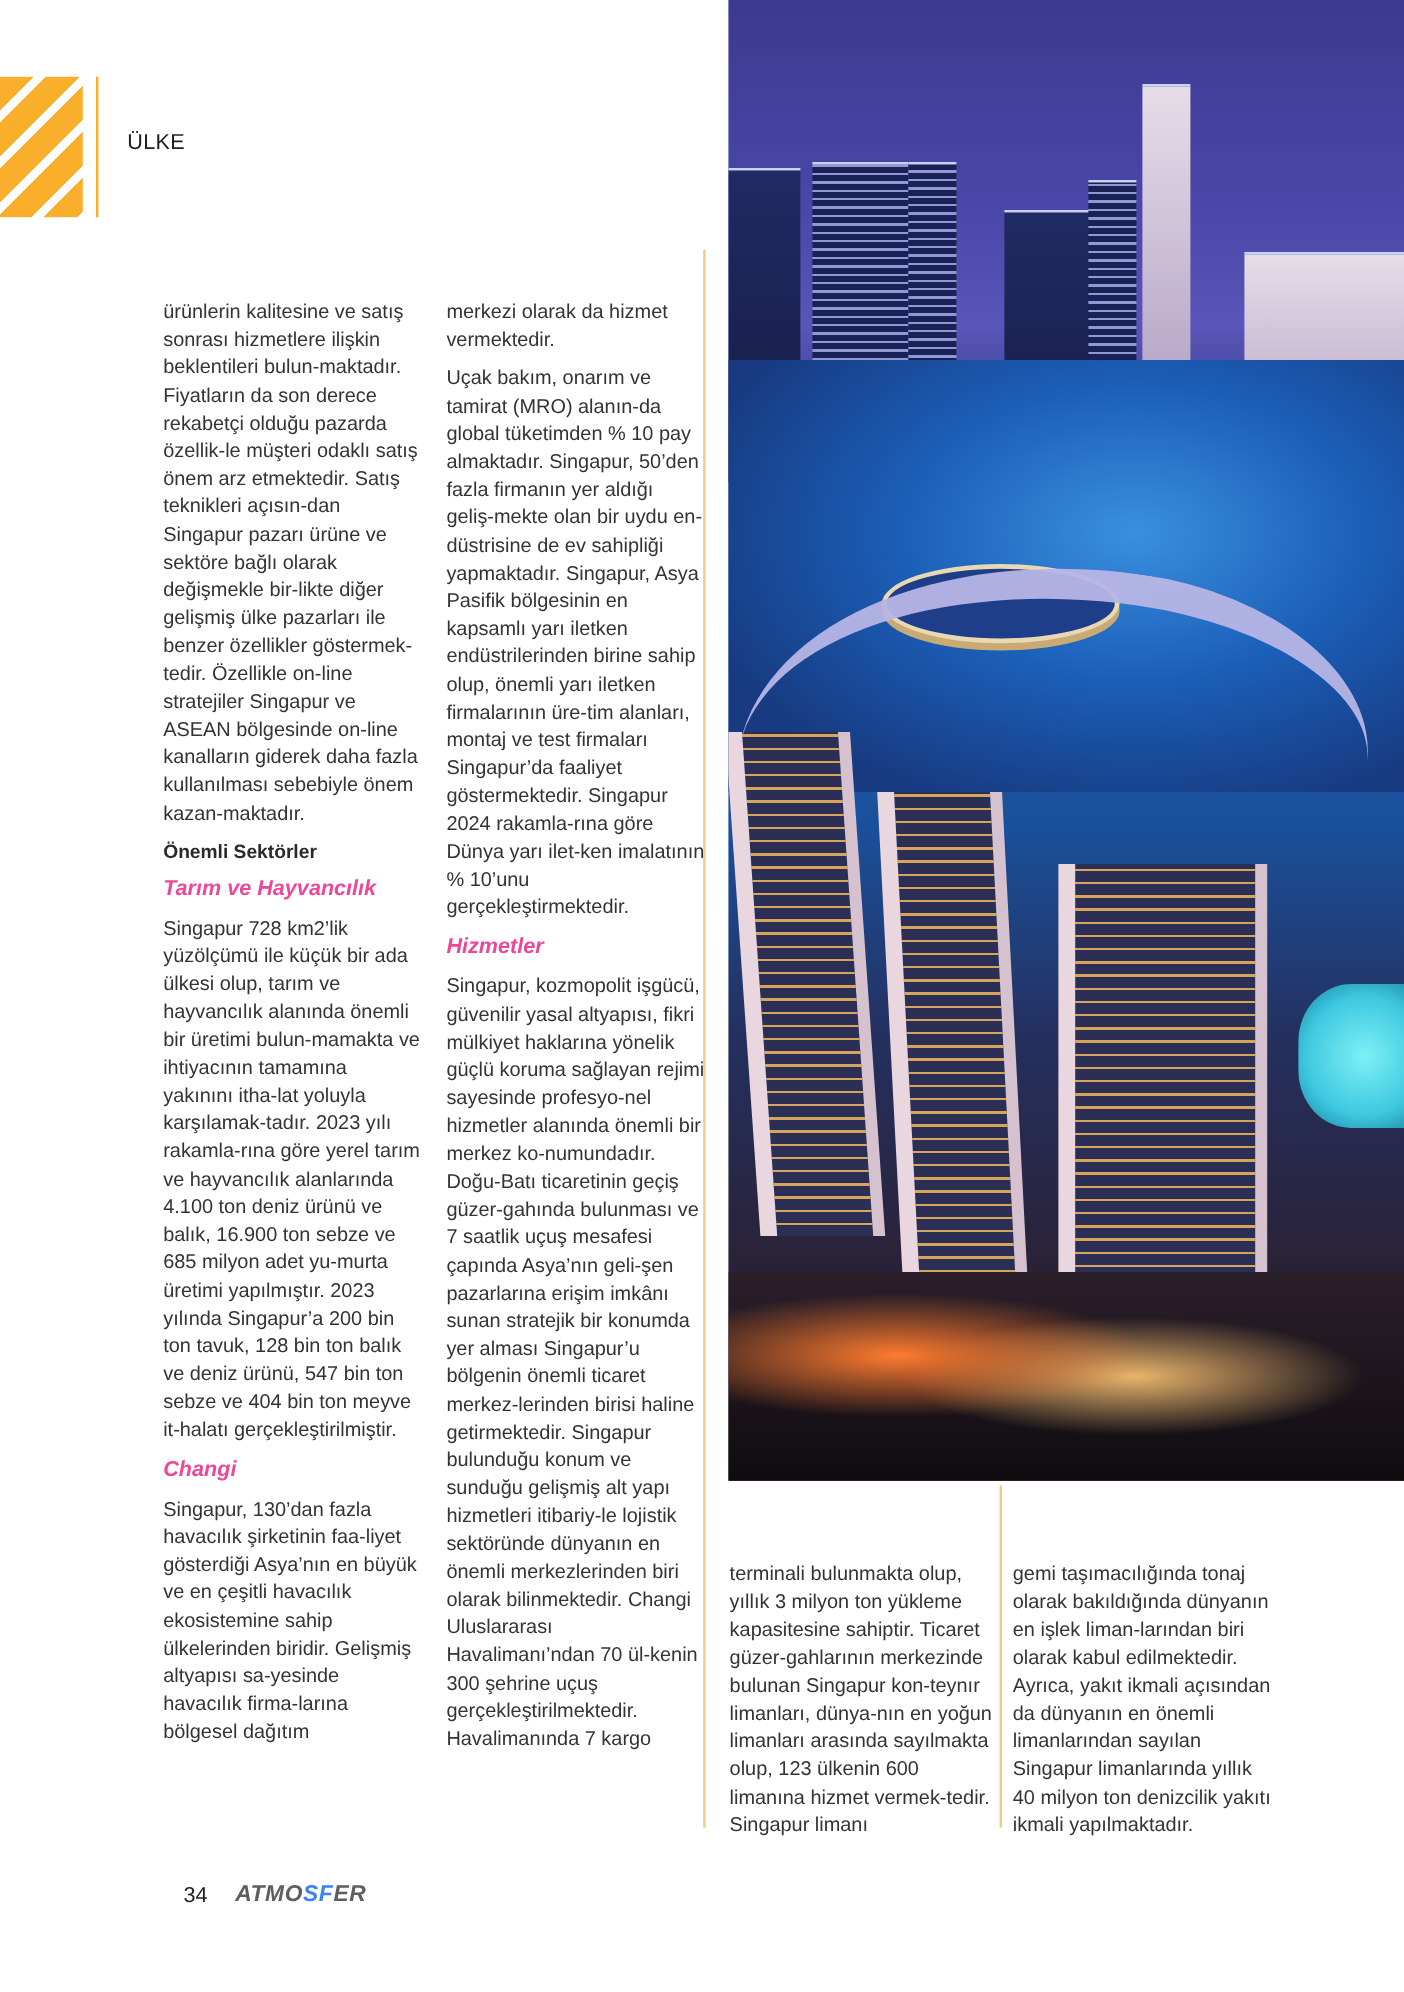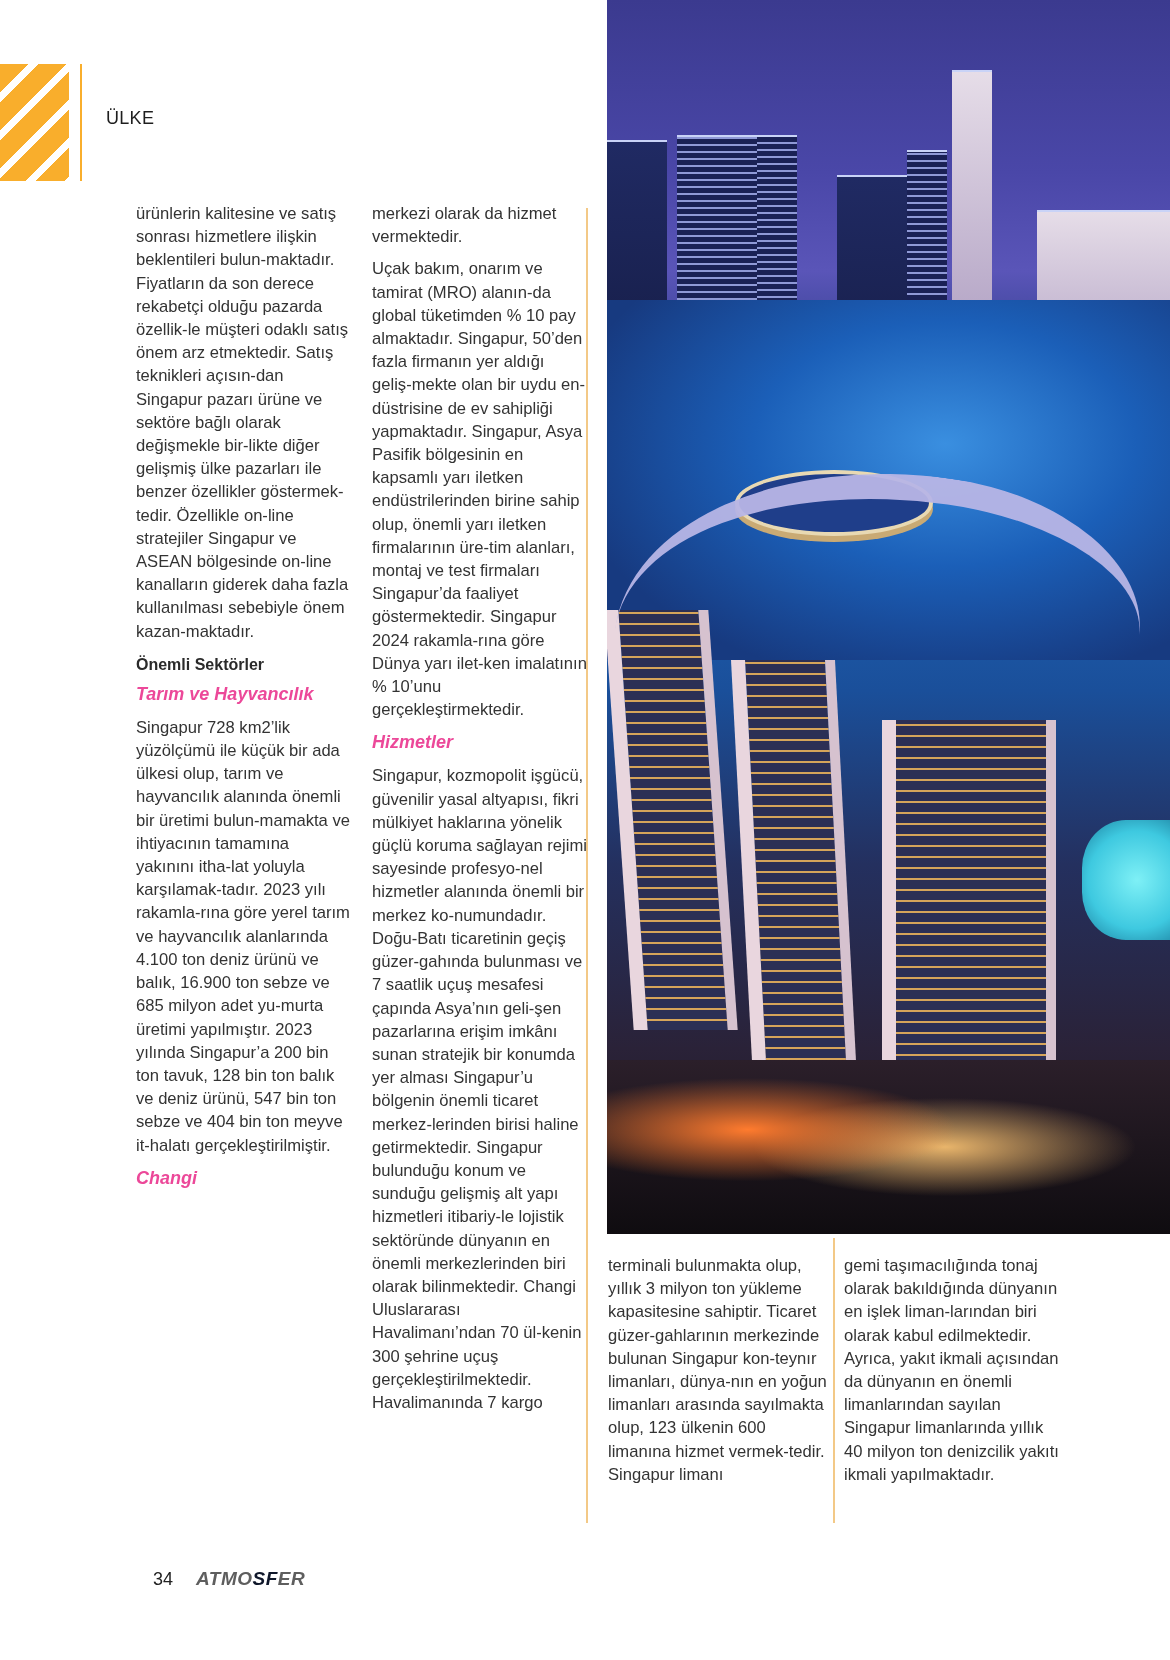--- a/index.html
+++ b/index.html
@@ -3,21 +3,21 @@
 <meta charset="utf-8">
 <style>
   html, body { margin:0; padding:0; }
   body { width:1170px; height:1660px; position:relative; background:#ffffff; overflow:hidden;
          font-family:"Liberation Sans", "DejaVu Sans", sans-serif; color:#2b2b2b; }
   .stripes { position:absolute; left:0; top:64px; width:69px; height:117px;
     background: repeating-linear-gradient(135deg, #f9ae2c 0 20px, #ffffff 20px 27px); }
   .section-rule { position:absolute; left:80px; top:64px; width:2px; height:117px; background:#f9ae2c; }
   .section-label { position:absolute; left:106px; top:108px; font-size:18px; letter-spacing:0.3px; color:#1e1e1e; }
 
-  .col { position:absolute; font-size:16.6px; line-height:23.2px; color:#333; }
+  .col { position:absolute; font-size:16.6px; line-height:23.2px; color:#333;margin-top:46px; }
   .col p { margin:0 0 9px 0; }
   .col p.tight { margin-bottom:0; }
   .col1 { left:136px; top:202px; width:215px; }
   .col2 { left:372px; top:202px; width:215px; }
   .col3 { left:608px; top:1254px; width:220px; }
   .col4 { left:844px; top:1254px; width:220px; }
 
   .vline { position:absolute; width:2px; background:#f3c987; }
   .v1 { left:586px; top:208px; height:1315px; }
   .v2 { left:833px; top:1238px; height:285px; }
@@ -44,35 +44,36 @@
   .pool { position:absolute; left:475px; top:820px; width:110px; height:120px; border-radius:40% 0 0 40%;
     background:radial-gradient(circle,#7ef0f6 0%,#3ec9e0 60%,#1a7a9a 100%); }
   .citylights { position:absolute; left:0; top:1060px; width:563px; height:174px;
     background:radial-gradient(ellipse at 25% 40%, #ff7b2e 0%, transparent 35%),
                radial-gradient(ellipse at 60% 50%, #e9b56b 0%, transparent 40%),
                linear-gradient(180deg,#2b1f2a,#0f0c10); }
 
   .footer-page { position:absolute; left:153px; top:1569px; font-size:18px; color:#222; }
   .footer-logo { position:absolute; left:196px; top:1568px; font-size:19px; font-weight:bold; font-style:italic;
     color:#5e5e5e; letter-spacing:0.5px; }
-  .footer-logo .accent { color:#0f172a; }
+  .footer-logo .accent { color:#3b82f6; }
 </style>
 </head>
 <body>
 
 <div class="stripes"></div>
 <div class="section-rule"></div>
 <div class="section-label">ÜLKE</div>
 
 <div class="col col1">
   <p>ürünlerin kalitesine ve satış sonrası hizmetlere ilişkin beklentileri bulun-maktadır. Fiyatların da son derece rekabetçi olduğu pazarda özellik-le müşteri odaklı satış önem arz etmektedir. Satış teknikleri açısın-dan Singapur pazarı ürüne ve sektöre bağlı olarak değişmekle bir-likte diğer gelişmiş ülke pazarları ile benzer özellikler göstermek-tedir. Özellikle on-line stratejiler Singapur ve ASEAN bölgesinde on-line kanalların giderek daha fazla kullanılması sebebiyle önem kazan-maktadır.</p>
   <h2 class="sec">Önemli Sektörler</h2>
   <h3 class="sub">Tarım ve Hayvancılık</h3>
   <p>Singapur 728 km2’lik yüzölçümü ile küçük bir ada ülkesi olup, tarım ve hayvancılık alanında önemli bir üretimi bulun-mamakta ve ihtiyacının tamamına yakınını itha-lat yoluyla karşılamak-tadır. 2023 yılı rakamla-rına göre yerel tarım ve hayvancılık alanlarında 4.100 ton deniz ürünü ve balık, 16.900 ton sebze ve 685 milyon adet yu-murta üretimi yapılmıştır. 2023 yılında Singapur’a 200 bin ton tavuk, 128 bin ton balık ve deniz ürünü, 547 bin ton sebze ve 404 bin ton meyve it-halatı gerçekleştirilmiştir.</p>
   <h3 class="sub">Changi</h3>
+  <p class="tight">Singapur, 130’dan fazla havacılık şirketinin faa-liyet gösterdiği Asya’nın en büyük ve en çeşitli havacılık ekosistemine sahip ülkelerinden biridir. Gelişmiş altyapısı sa-yesinde havacılık firma-larına bölgesel dağıtım</p>
 </div>
 
 <div class="vline v1"></div>
 
 <div class="col col2">
   <p>merkezi olarak da hizmet vermektedir.</p>
   <p>Uçak bakım, onarım ve tamirat (MRO) alanın-da global tüketimden % 10 pay almaktadır. Singapur, 50’den fazla firmanın yer aldığı geliş-mekte olan bir uydu en-düstrisine de ev sahipliği yapmaktadır. Singapur, Asya Pasifik bölgesinin en kapsamlı yarı iletken endüstrilerinden birine sahip olup, önemli yarı iletken firmalarının üre-tim alanları, montaj ve test firmaları Singapur’da faaliyet göstermektedir. Singapur 2024 rakamla-rına göre Dünya yarı ilet-ken imalatının % 10’unu gerçekleştirmektedir.</p>
   <h3 class="sub">Hizmetler</h3>
   <p class="tight">Singapur, kozmopolit işgücü, güvenilir yasal altyapısı, fikri mülkiyet haklarına yönelik güçlü koruma sağlayan rejimi sayesinde profesyo-nel hizmetler alanında önemli bir merkez ko-numundadır. Doğu-Batı ticaretinin geçiş güzer-gahında bulunması ve 7 saatlik uçuş mesafesi çapında Asya’nın geli-şen pazarlarına erişim imkânı sunan stratejik bir konumda yer alması Singapur’u bölgenin önemli ticaret merkez-lerinden birisi haline getirmektedir. Singapur bulunduğu konum ve sunduğu gelişmiş alt yapı hizmetleri itibariy-le lojistik sektöründe dünyanın en önemli merkezlerinden biri olarak bilinmektedir. Changi Uluslararası Havalimanı’ndan 70 ül-kenin 300 şehrine uçuş gerçekleştirilmektedir. Havalimanında 7 kargo</p>
 </div>

